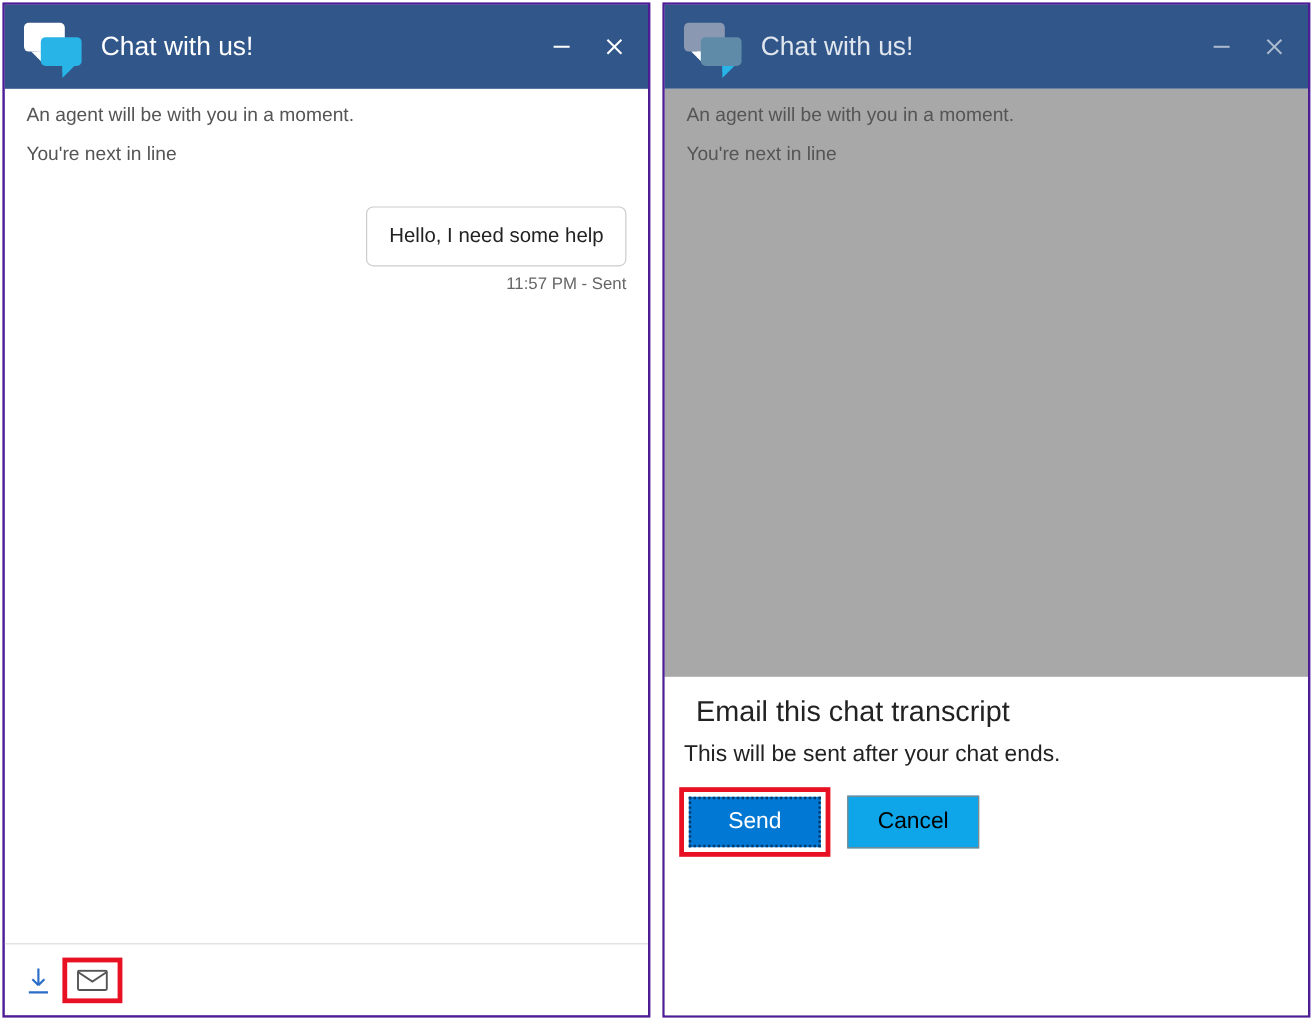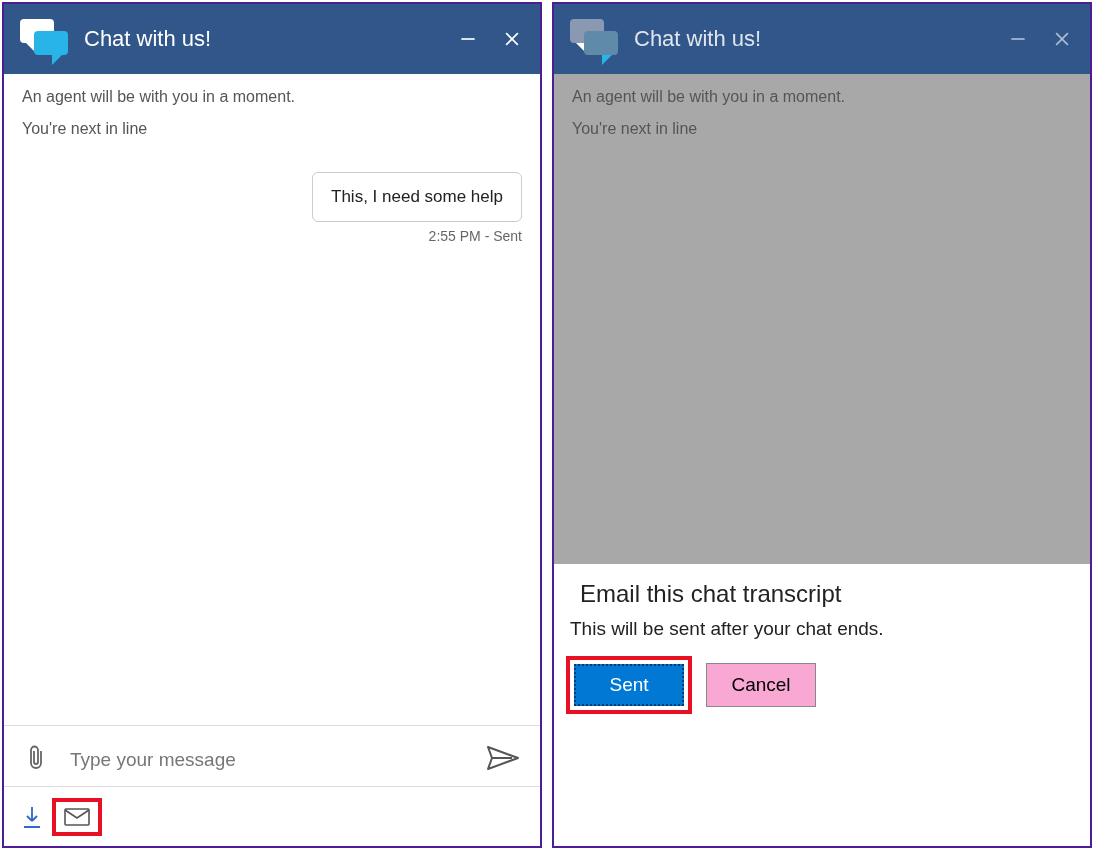--- a/index.html
+++ b/index.html
@@ -153,21 +153,21 @@
   .send-btn{
     background:#0078d4;
     color:#fff;
     border:2px dotted #003a6a;
     font-size:19px;
     padding: 8px 28px;
     min-width:110px;
     cursor:pointer;
   }
   .cancel-btn{
-    background:#f9a8d4;
+    background:#0ea5e9;
     border:1px solid #888;
     font-size:19px;
     padding: 10px 16px;
     min-width:110px;
     cursor:pointer;
     align-self:center;
   }
 </style>
 </head>
 <body>
@@ -190,39 +190,24 @@
             <line x1="5" y1="5" x2="19" y2="19" stroke="#fff" stroke-width="2"></line>
             <line x1="19" y1="5" x2="5" y2="19" stroke="#fff" stroke-width="2"></line>
           </svg>
       </div>
     </div>
   </div>
 
   <div class="chat-body">
     <div class="sys-line">An agent will be with you in a moment.</div>
     <div class="sys-line">You're next in line</div>
-    <div class="msg-out">This, I need some help</div>
-    <div class="msg-meta">2:55 PM - Sent</div>
-  </div>
-
-  <div class="composer">
-    <div class="composer-row">
-      <span class="attach-icon">
-        <svg width="24" height="28" viewBox="0 0 24 28">
-            <path d="M17 7v12a5 5 0 01-10 0V6a3.5 3.5 0 017 0v12a2 2 0 01-4 0V7" fill="none" stroke="#666" stroke-width="1.8"></path>
-          </svg>
-      </span>
-      <input class="msg-input" placeholder="Type your message" style="">
-      <span class="send-icon">
-        <svg width="34" height="26" viewBox="0 0 34 26">
-            <path d="M2 2l30 11L2 24l4-11L2 2zm4 11h20" fill="none" stroke="#555" stroke-width="2" stroke-linejoin="round"></path>
-          </svg>
-      </span>
-    </div>
-  </div>
+    <div class="msg-out">Hello, I need some help</div>
+    <div class="msg-meta">11:57 PM - Sent</div>
+  </div>
+
 
   <div class="footer">
     <span class="dl-icon">
       <svg width="20" height="24" viewBox="0 0 20 24">
           <path d="M10 2v14m0 0l-5-5m5 5l5-5M2 22h16" fill="none" stroke="#2a6cc7" stroke-width="1.8"></path>
         </svg>
     </span>
     <span class="highlight-red">
       <span class="mail-icon">
         <svg width="26" height="18" viewBox="0 0 26 18">
@@ -259,18 +244,18 @@
   <div class="chat-body">
     <div class="sys-line">An agent will be with you in a moment.</div>
     <div class="sys-line cut" style="margin-bottom:0">You're next in line</div>
   </div>
 
   <div class="email-sheet">
     <div class="email-title">Email this chat transcript</div>
     <div class="email-sub">This will be sent after your chat ends.</div>
     <div class="btn-row">
       <span class="send-wrap">
-        <button class="send-btn">Sent</button>
+        <button class="send-btn">Send</button>
       </span>
       <button class="cancel-btn">Cancel</button>
     </div>
   </div>
 </div>
 
 </body></html>

